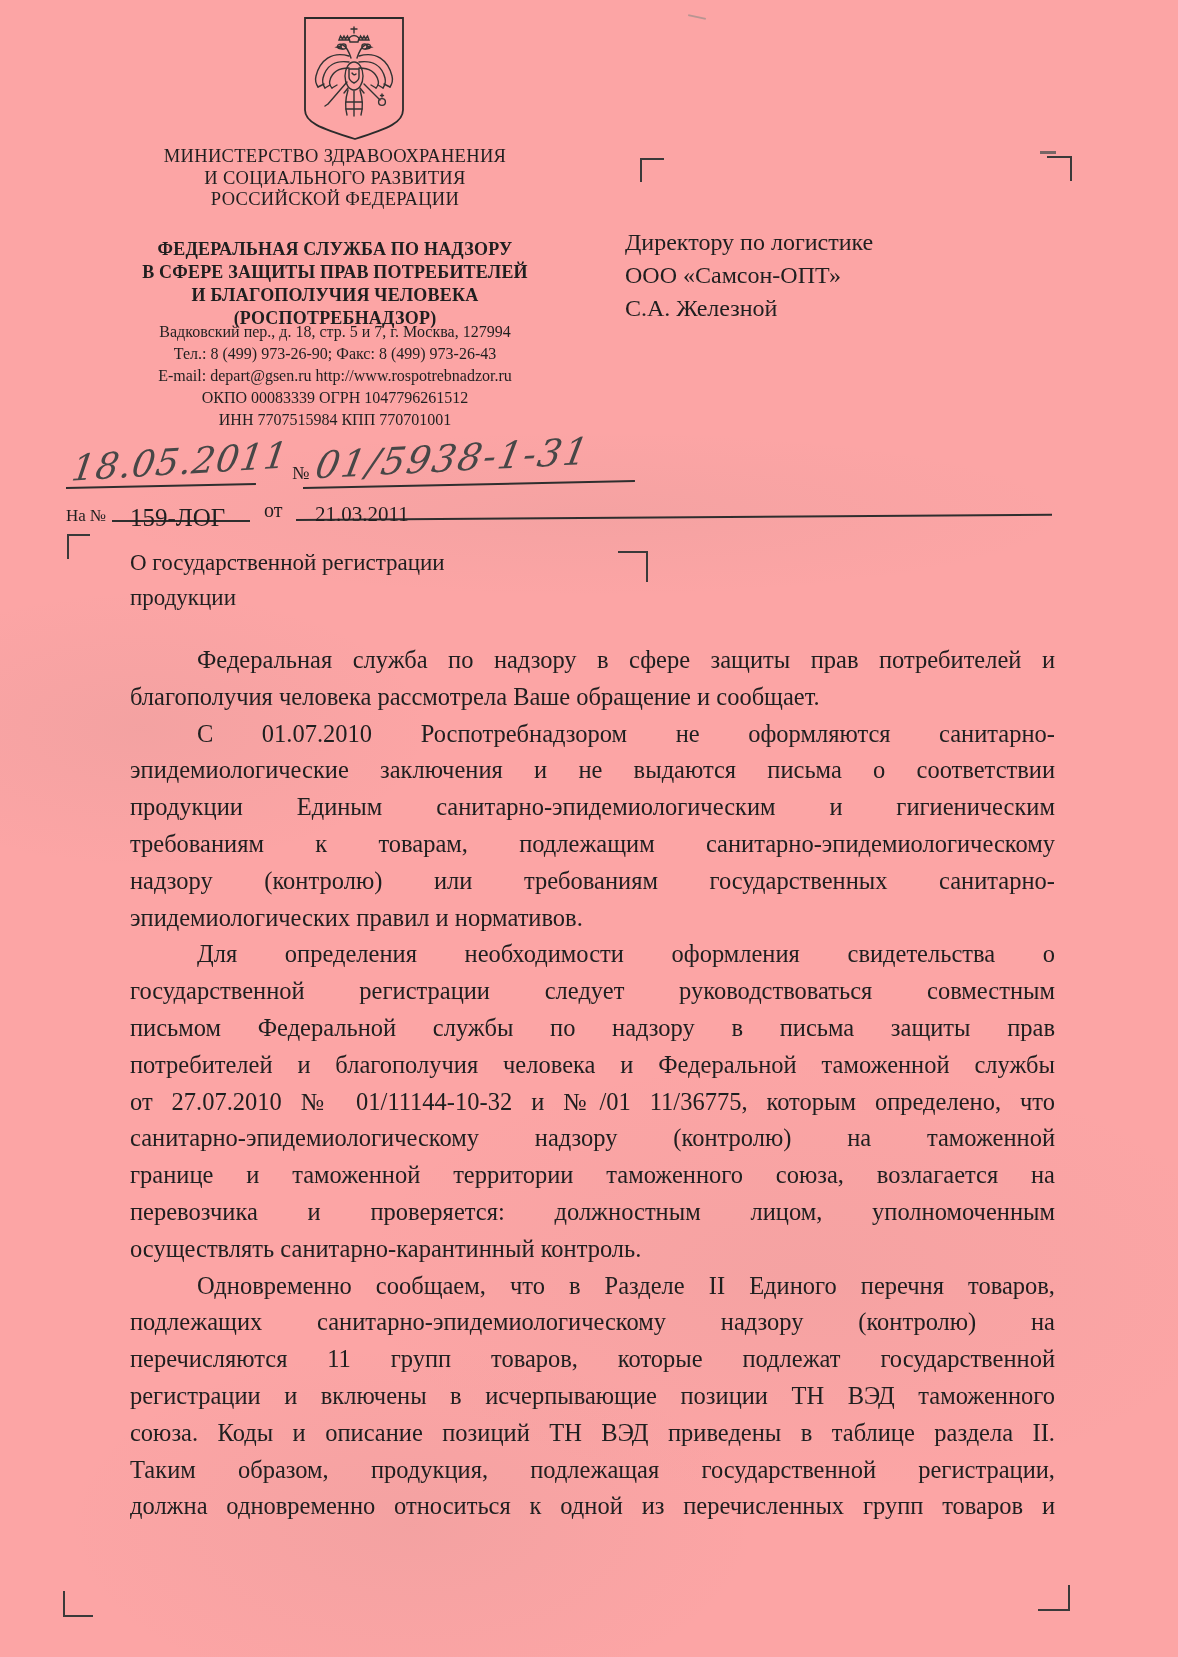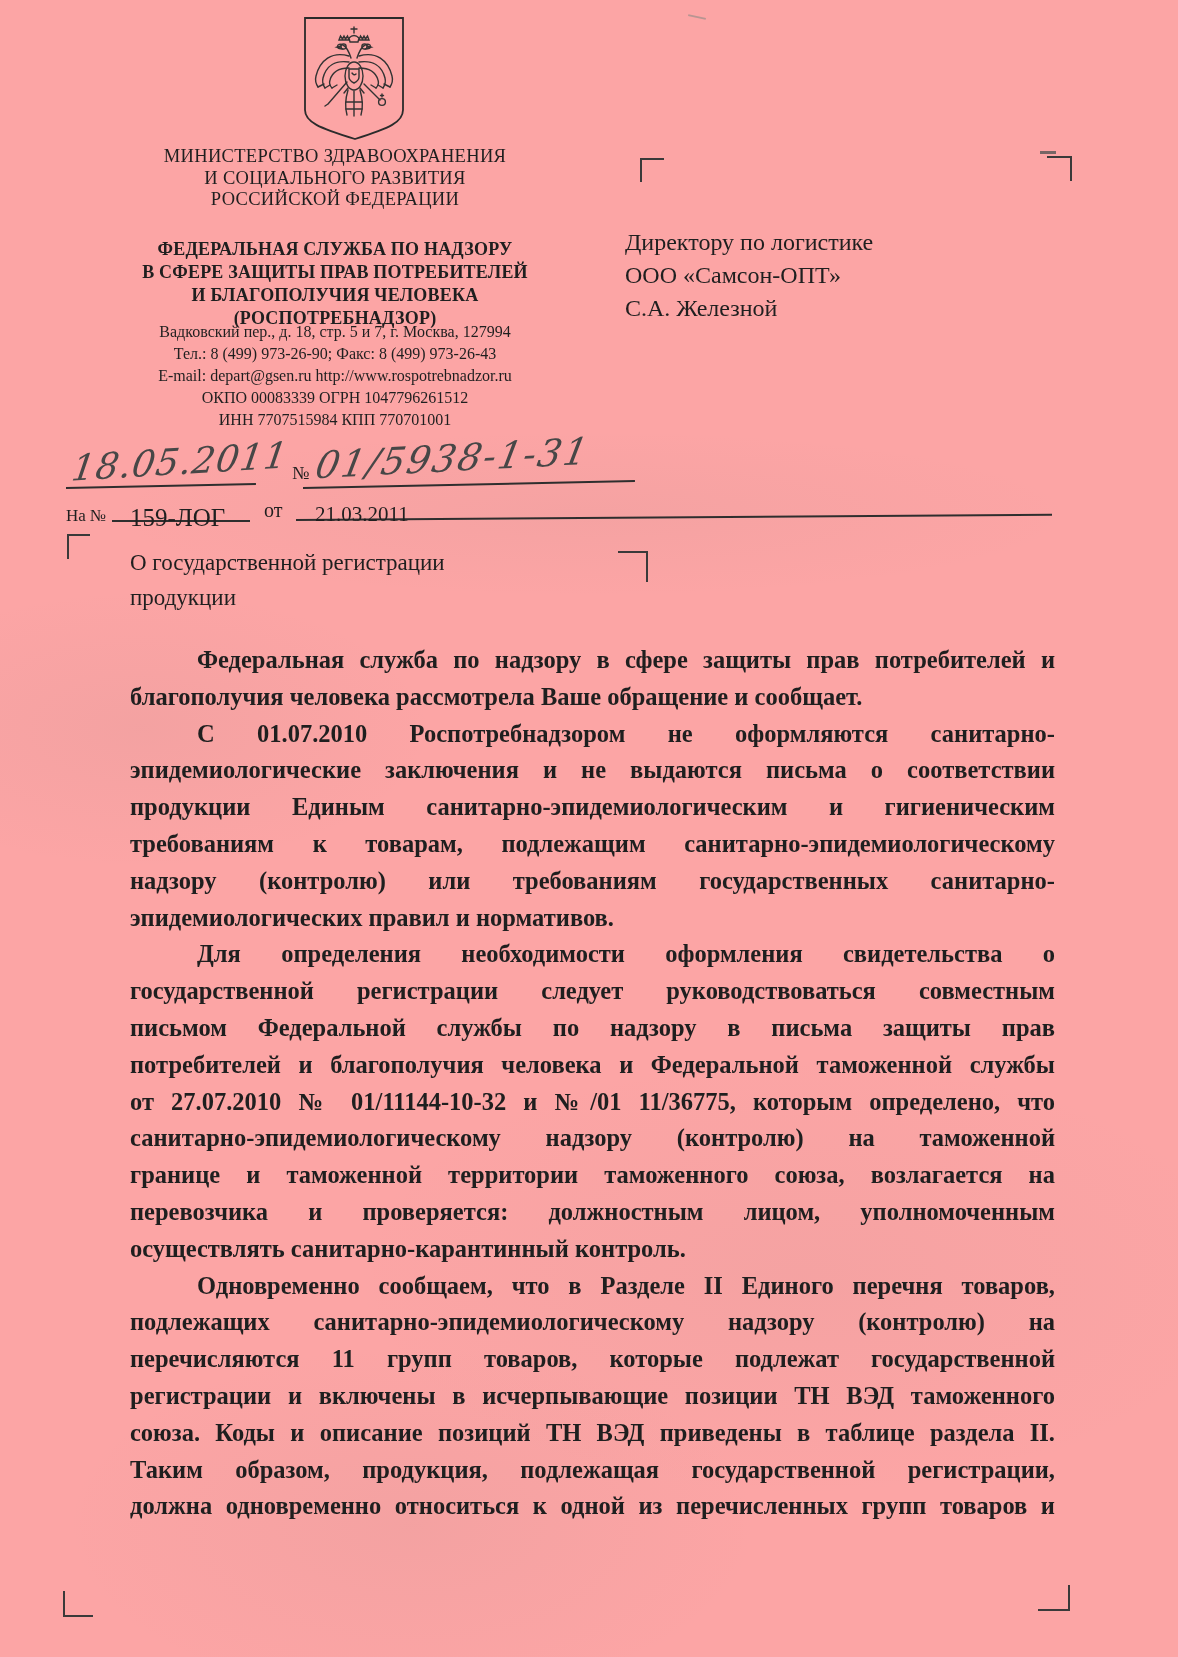--- a/index.html
+++ b/index.html
@@ -42,21 +42,21 @@
   .rl-b{left:303px;top:487px;width:332px;transform:rotate(-1.2deg);transform-origin:left center;}
   .rl-c{left:112px;top:520px;width:138px;}
   .rl-d{left:296px;top:519px;width:756px;transform:rotate(-.4deg);transform-origin:left center;}
   .lbl-no{left:292px;top:463px;font-size:18px;}
   .lbl-nano{left:66px;top:498px;font-size:17px;margin-top:8px;}
   .lbl-ot{left:264px;top:499px;font-size:20px;}
   .typed-159{left:130px;top:504px;font-size:25px;white-space:nowrap;}
   .typed-date{left:315px;top:502px;font-size:21px;white-space:nowrap;text-align:center;}
 
   .body-text{left:130px;top:642px;width:925px;font-size:24.5px;}
-  .bl{line-height:36.8px;text-align:justify;text-align-last:justify;font-weight:bold;}
+  .bl{line-height:36.8px;text-align:justify;text-align-last:justify;}
   .bl.pl{text-align-last:left;}
   .bl.indent{padding-left:67px;}
 
   .emblem{left:302px;top:16px;}
 </style>
 </head>
 <body>
 
 <div class="page">
 

